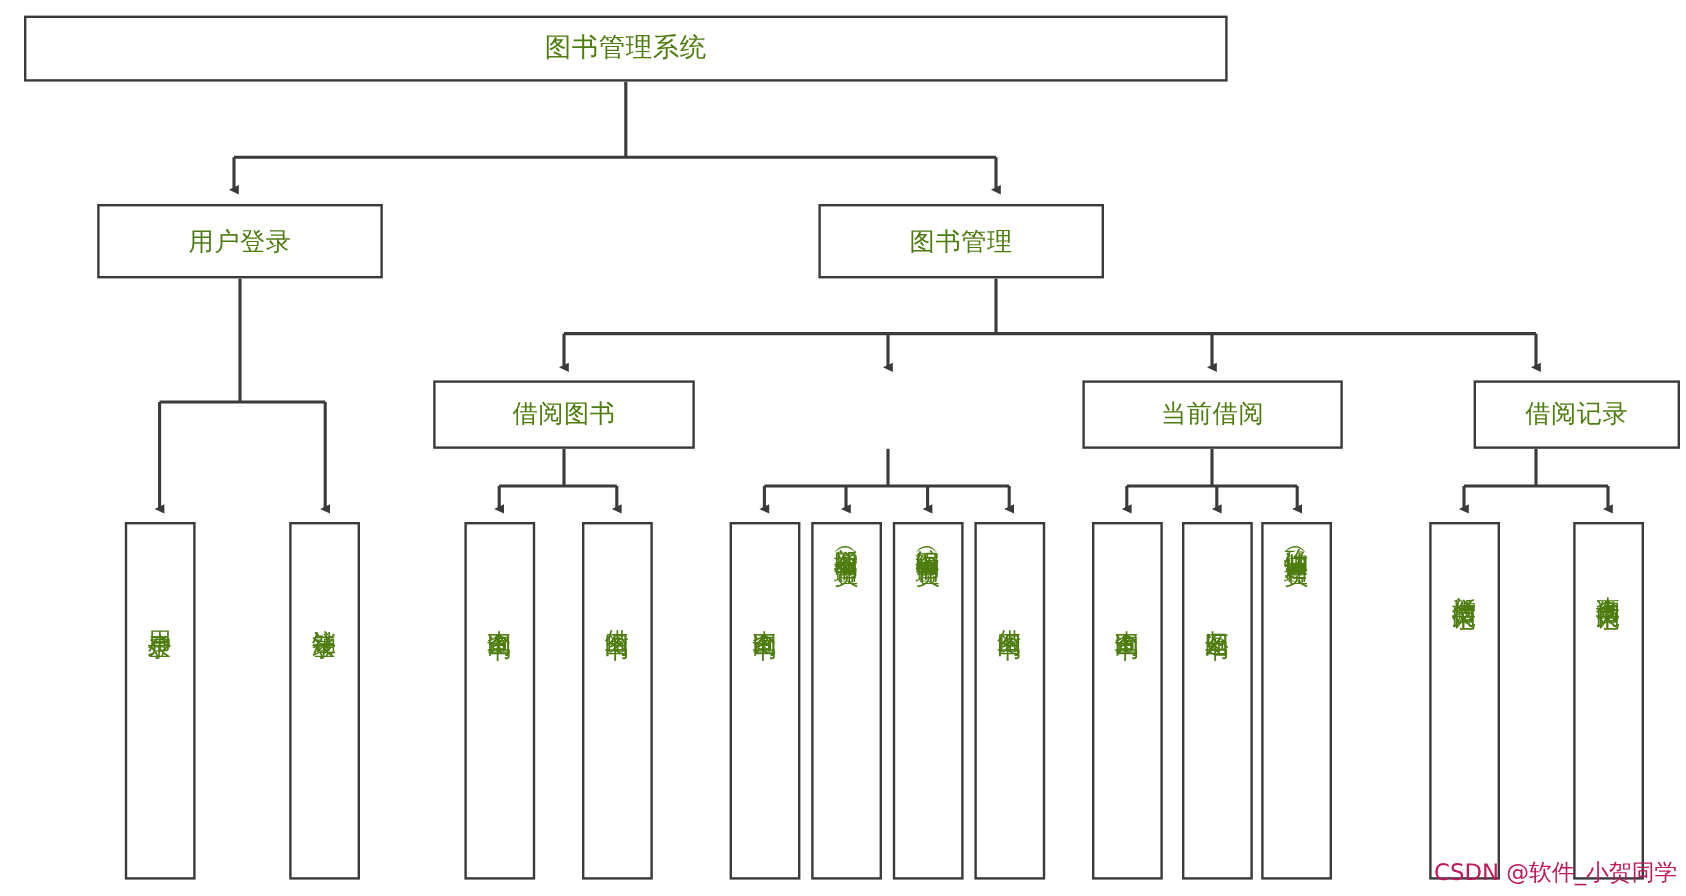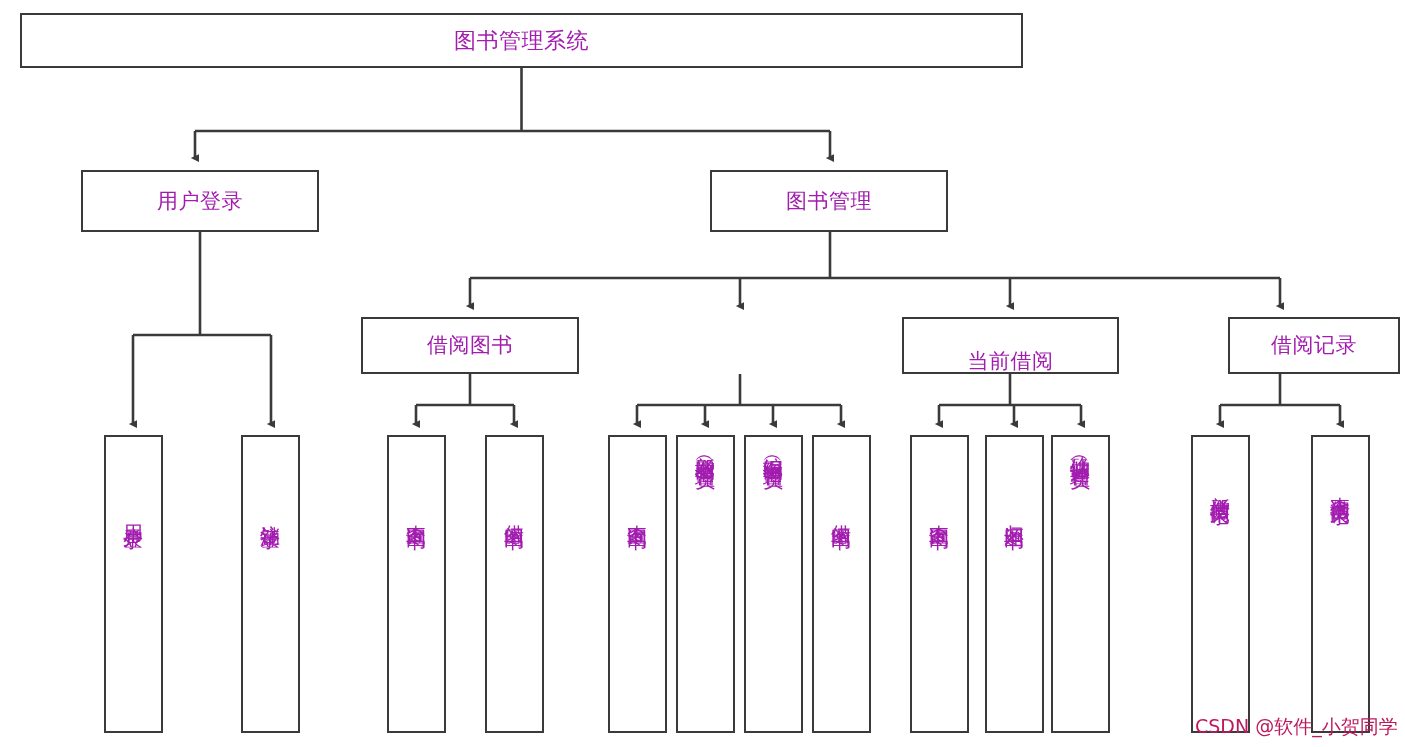--- a/index.html
+++ b/index.html
@@ -27,21 +27,21 @@
     pointer-events: none;
   }
   .node {
     position: absolute;
     box-sizing: border-box;
     border: 2.5px solid #3a3a3a;
     background: #ffffff;
     display: flex;
     align-items: center;
     justify-content: center;
-    color: #a21caf;
+    color: #4d7c0f;
   }
   .node-label {
     display: block;
     text-align: center;
     line-height: 1.06;
     letter-spacing: 0.5px;
     white-space: nowrap;
   }
   
   .node.horiz .node-label {
@@ -135,28 +135,28 @@
     </g>
   </svg>
 
   <div class="node horiz root" style="left: 20px; top: 13px; width: 1003px; height: 55px;">
     <span class="node-label">图书管理系统</span>
   </div>
 
   <div class="node horiz" style="left: 81px; top: 170px; width: 238px; height: 62px;">
     <span class="node-label">用户登录</span>
   </div>
-  <div class="node horiz" style="left: 710px; top: 170px; width: 238px; height: 62px;">
+  <div class="node horiz" style="left: 682px; top: 170px; width: 238px; height: 62px;">
     <span class="node-label">图书管理</span>
   </div>
 
   <div class="node horiz" style="left: 361px; top: 317px; width: 218px; height: 57px;">
     <span class="node-label">借阅图书</span>
   </div>
-  <div class="node horiz" style="left: 902px; top: 317px; width: 217px; height: 57px; align-items: flex-end;">
+  <div class="node horiz" style="left: 902px; top: 317px; width: 217px; height: 57px;">
     <span class="node-label">当前借阅</span>
   </div>
   <div class="node horiz" style="left: 1184px; top: 317px; width: 172px; height: 57px; margin-left: 44px;">
     <span class="node-label">借阅记录</span>
   </div>
 
   <div class="node vert short" style="left: 104px; top: 435px; width: 59px; height: 298px;">
     <span class="node-label">用户登录</span>
   </div>
   <div class="node vert short" style="left: 241px; top: 435px; width: 59px; height: 298px;">

